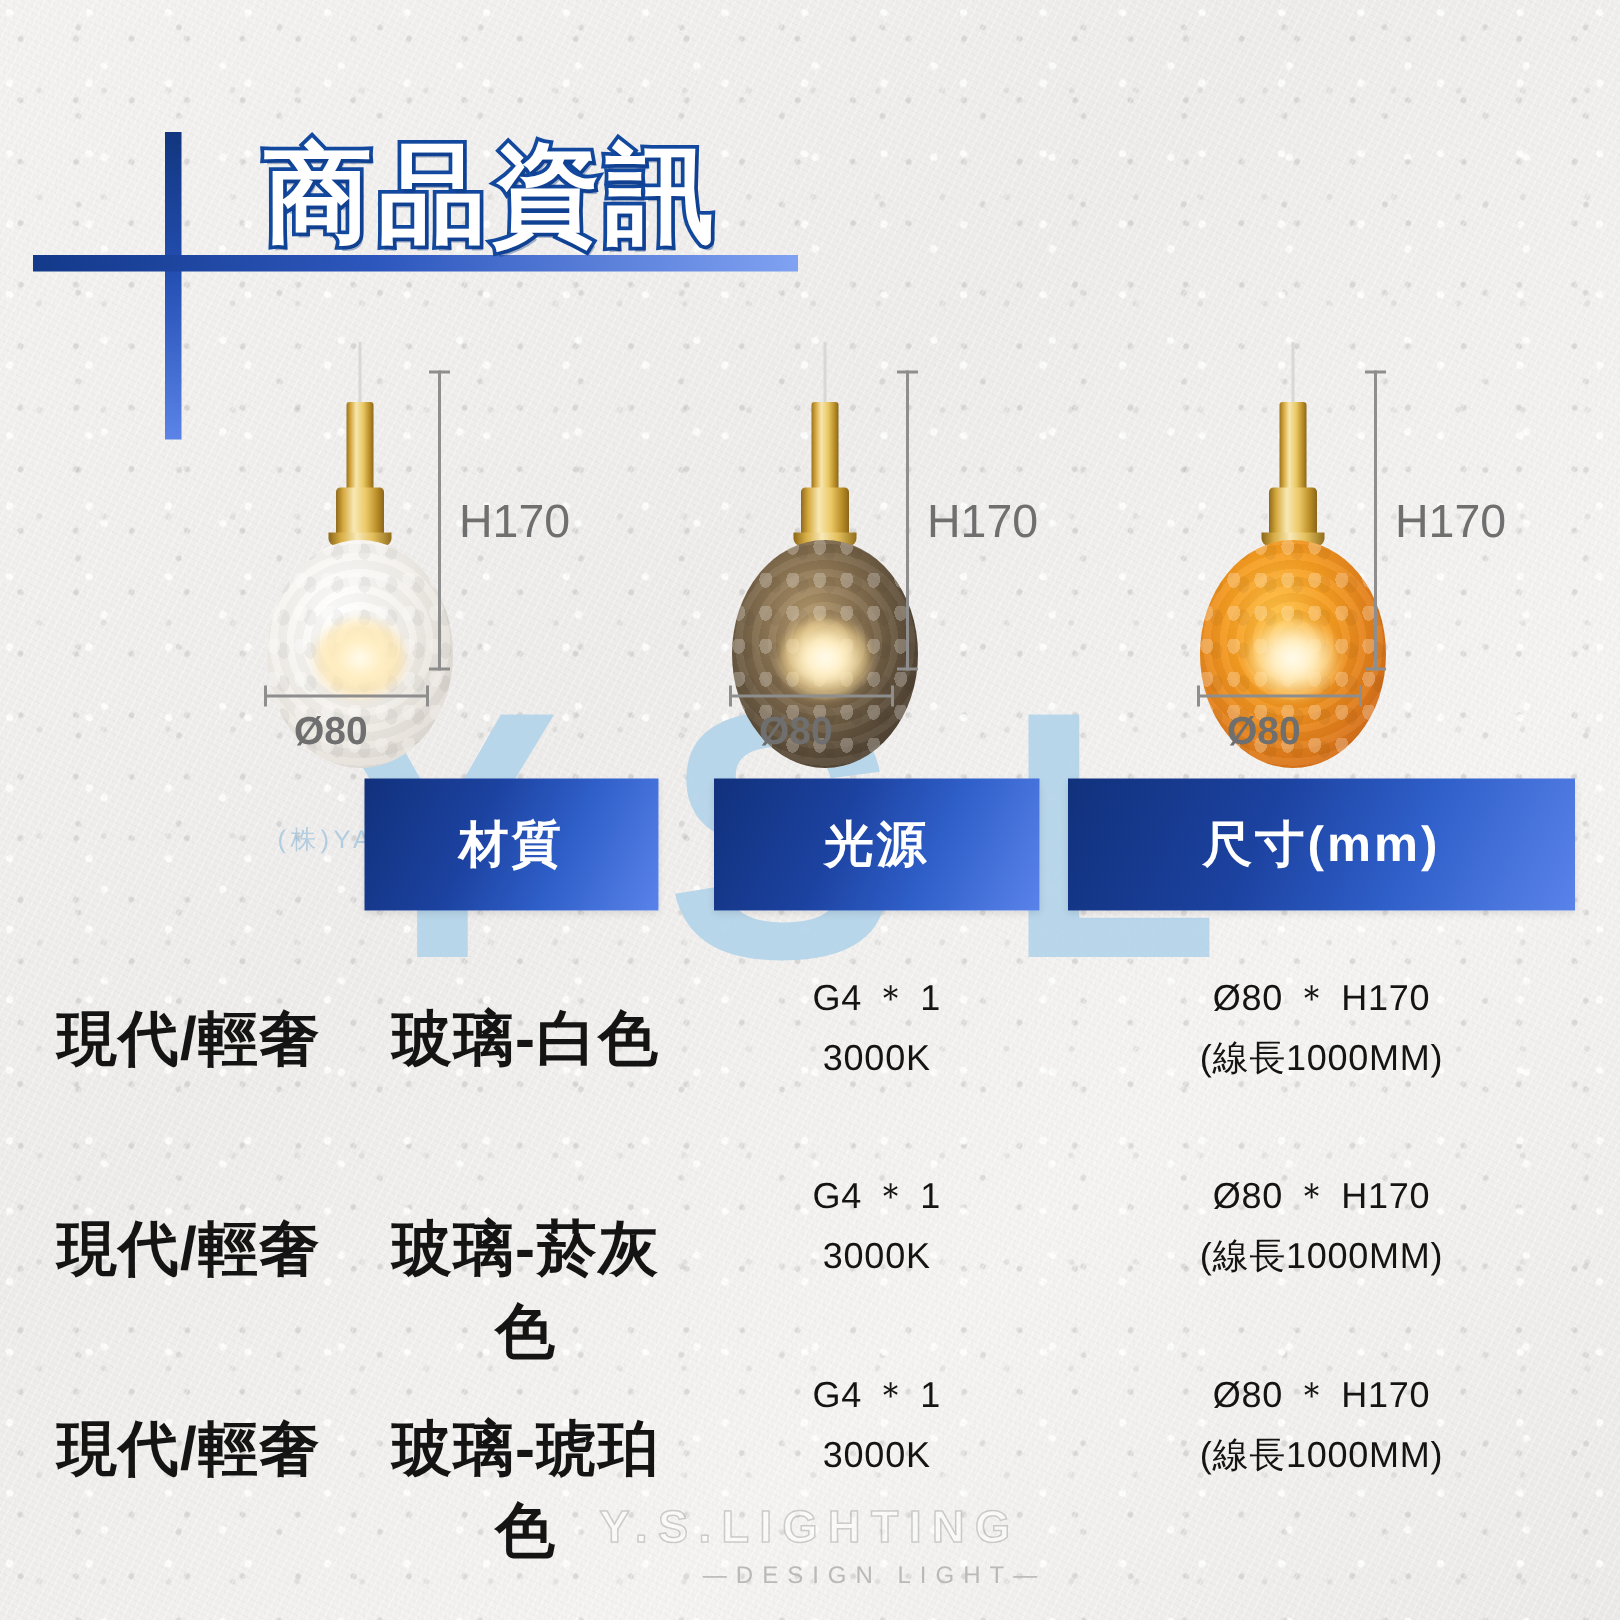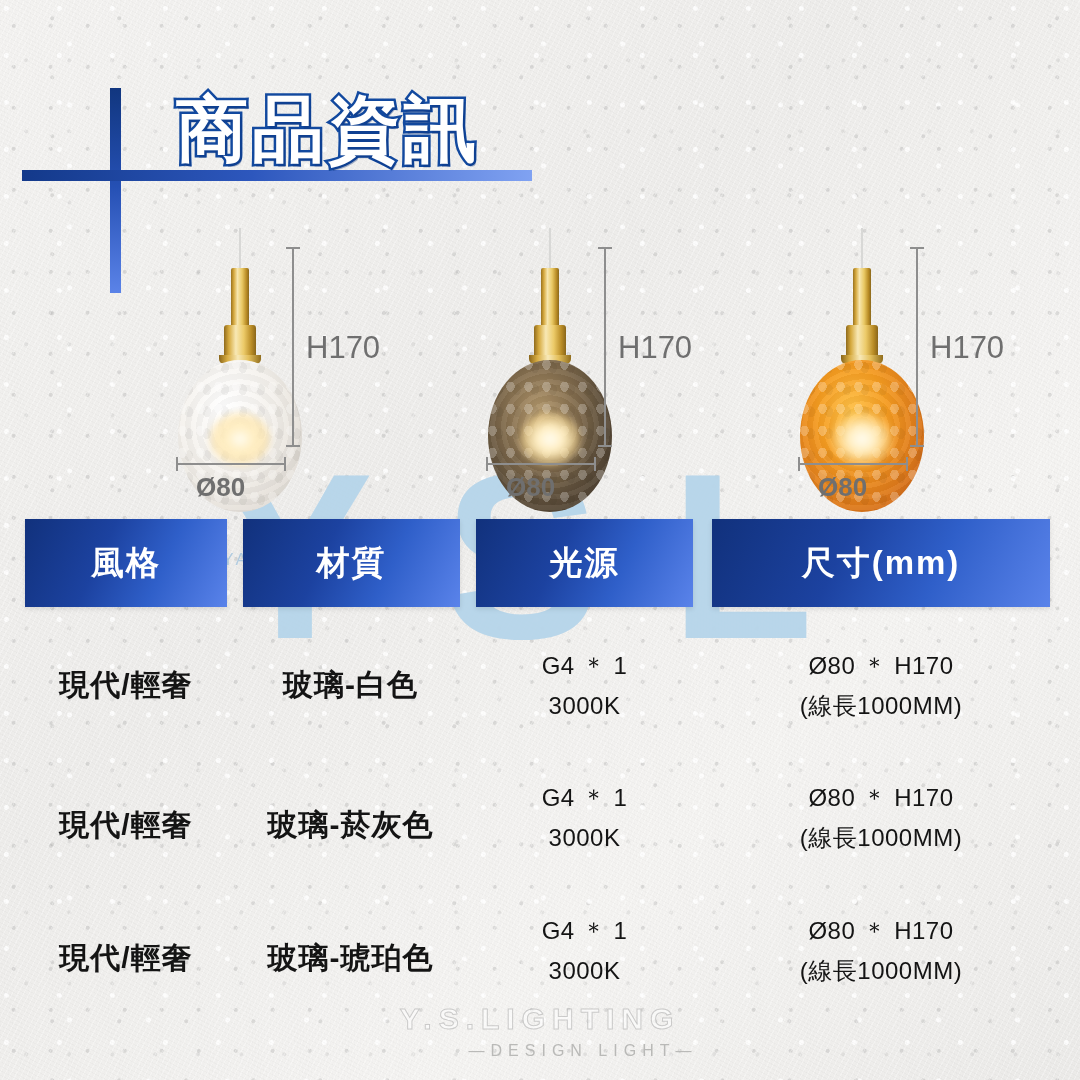--- a/index.html
+++ b/index.html
@@ -132,21 +132,21 @@
     background:linear-gradient(115deg,#11317c 0%,#1c42a0 38%,#2f5fc9 66%,#5a83ea 100%);
     display:flex;align-items:center;justify-content:center;
     color:#fff;font-size:33px;font-weight:700;letter-spacing:2px;
     font-family:"Liberation Sans","DejaVu Sans",sans-serif;
     box-shadow:0 2px 5px rgba(0,0,0,.10);
   }
   .cell{
     position:absolute;text-align:center;color:#141414;
     font-family:"Liberation Sans","DejaVu Sans",sans-serif;
   }
-  .cell-cjk{font-size:30px;font-weight:700;letter-spacing:1px;}
+  .cell-cjk{font-size:40px;font-weight:700;letter-spacing:1px;}
   .cell-lat{font-size:24px;font-weight:400;line-height:1.52;letter-spacing:.5px;text-align:center;}
 
   
   .foot-main{
     position:absolute;left:0;top:1002px;width:1080px;text-align:center;
     font-size:30px;font-weight:700;letter-spacing:7px;
     color:rgba(255,255,255,.55);
     -webkit-text-stroke:1px rgba(150,150,150,.45);
     font-family:"Liberation Sans",sans-serif;
   }
@@ -209,22 +209,21 @@
     <div class="globe g-amber">
       <div class="texture"></div>
       <div class="glow"></div>
     </div>
   </div>
   <div class="dim-v" style="left:916px;top:247px;height:200px;"></div>
   <div class="dim-label" style="left:930px;top:330px;">H170</div>
   <div class="dim-h" style="left:798px;top:463px;width:110px;"></div>
   <div class="dim-label-sm" style="left:818px;top:472px;">Ø80</div>
 
-  <div class="hdr" style="left:25px;width:202px;">風格</div>
-  <div class="hdr" style="left:243px;width:217px;">材質</div>
+  <div class="hdr" style="left:243px;width:196px;">材質</div>
   <div class="hdr" style="left:476px;width:217px;">光源</div>
   <div class="hdr" style="left:712px;width:338px;">尺寸(mm)</div>
 
   <div class="cell cell-cjk" style="left:25px;width:202px;top:665px;">現代/輕奢</div>
   <div class="cell cell-cjk" style="left:243px;width:215px;top:665px;">玻璃-白色</div>
   <div class="cell cell-lat" style="left:476px;width:217px;top:648px;">G4 ＊ 1</div>
   <div class="cell cell-lat" style="left:476px;width:217px;top:688px;">3000K</div>
   <div class="cell cell-lat" style="left:712px;width:338px;top:648px;">Ø80 ＊ H170</div>
   <div class="cell cell-lat" style="left:712px;width:338px;top:688px;">(線長1000MM)</div>
 

